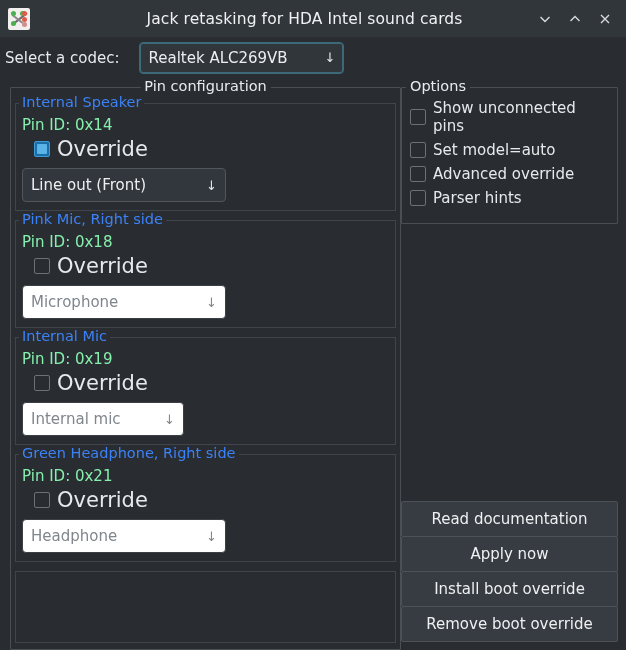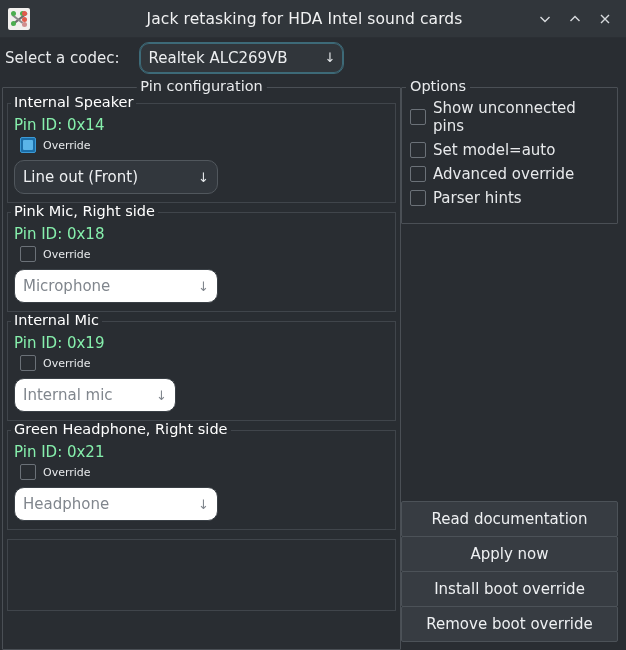--- a/index.html
+++ b/index.html
@@ -85,21 +85,21 @@
     align-items: center;
     padding: 8px 0 9px 5px;
     height: 40px;
   }
   #codec-label { font-size: 15px; color: #e8eaec; margin-right: 20px; }
 
   .combo {
     position: relative;
     background: #31363b;
     border: 1px solid #4e5559;
-    border-radius: 10px;
+    border-radius: 4px;
     height: 32px;
     display: flex;
     align-items: center;
     padding: 0 8px;
     color: #eceef0;
     font-size: 15px;
   }
   .combo .arrow {
     margin-left: auto;
     padding-left: 14px;
@@ -134,21 +134,21 @@
     padding: 0 4px;
     font-size: 14.5px;
     color: #e8eaec;
     white-space: nowrap;
   }
 
   
   #left-col {
     width: 401px;
     flex: 0 0 401px;
-    padding-left: 2px;
+    padding-left: 10px;
     display: flex;
     flex-direction: column;
   }
   #pinconfig {
     flex: 1 1 auto;
     padding: 6px 2px 4px 2px;
     display: flex;
     flex-direction: column;
   }
   #pinconfig > .gb-title {
@@ -163,35 +163,35 @@
     padding: 3px 6px 8px 6px;
     min-height: 100px;
   }
   .pingroup > .pg-title {
     position: absolute;
     top: -10px;
     left: 3px;
     background: #292d32;
     padding: 0 3px;
     font-size: 14.5px;
-    color: #ffffff;
+    color: #3b82f6;
     white-space: nowrap;
   }
   .pin-id {
     font-size: 15px;
     color: #86efac;
     margin: 9px 0 2px 0;
   }
 
   .chk-row {
     display: flex;
     align-items: center;
     gap: 7px;
-    margin: 3px 0 7px 6px;
-    font-size: 11px;
+    margin: 3px 0 7px 12px;
+    font-size: 21px;
     color: #e7e9eb;
   }
   .chkbox {
     width: 16px; height: 16px;
     border: 1px solid #6b7178;
     border-radius: 2px;
     background: transparent;
     flex: 0 0 auto;
     position: relative;
   }

